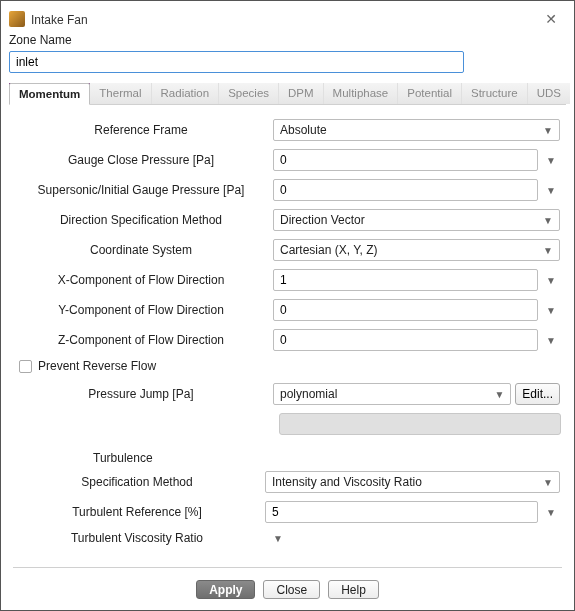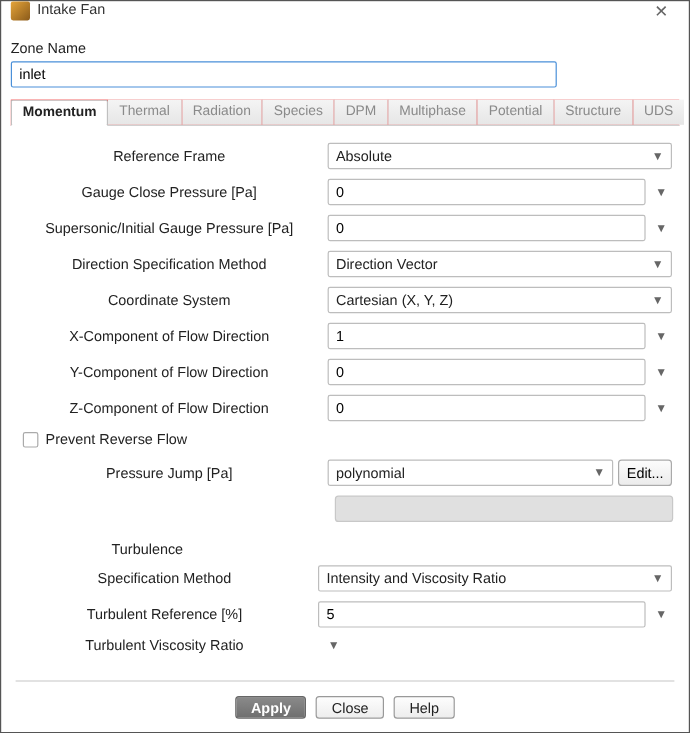--- a/index.html
+++ b/index.html
@@ -1,24 +1,24 @@
 <!DOCTYPE html>
 <html><head>
 <meta charset="utf-8">
 <style>
   * { box-sizing: border-box; font-family: "Segoe UI", Tahoma, sans-serif; }
   body { margin: 0; background: #fff; width: 575px; height: 611px; border: 1px solid #555; font-size: 12px; color: #222; }
-  .titlebar { height: 26px; display: flex; align-items: flex-start; padding: 0 8px; }
+  .titlebar { height: 26px; display: flex; align-items: flex-end; padding: 0 8px; }
   .titlebar .icon { width: 16px; height: 16px; background: linear-gradient(135deg,#e6a53a,#8a5a1a); margin-right: 6px; border-radius:2px; }
   .titlebar .title { flex: 1; font-size: 12px; color:#333; }
   .titlebar .close { width: 30px; text-align: center; color: #666; font-size: 14px; cursor: default; }
   .content { padding: 4px 8px 0 8px; }
   .zone-label { font-size: 12px; color:#222; margin: 2px 0 4px 0; }
   .zone-input { width: 455px; height: 22px; border: 1px solid #4a90d9; border-radius: 2px; padding: 2px 6px; font-size: 12px; background:#fff; margin-bottom: 10px; }
-  .tabs { display:flex; border-bottom:1px solid #d0d0d0; background:#ef4444; width:100%; }
+  .tabs { display:flex; border-bottom:1px solid #d0d0d0; background:#701a75; width:100%; }
   .tab { padding: 4px 9px; font-size: 11.5px; color: #8a8a8a; border-right:1px solid #e0e0e0; background: linear-gradient(#f4f4f4,#e6e6e6); }
   .tab.active { background:#fff; color:#222; font-weight:600; border:1px solid #c0c0c0; border-bottom:1px solid #fff; margin-bottom:-1px; border-radius:2px 2px 0 0; }
   .tab:last-child { border-right:none; }
   .panel { padding: 14px 6px 8px 6px; }
   .row { display:flex; align-items:center; margin-bottom: 8px; }
   .row label { width: 258px; text-align:center; padding-right:6px; font-size: 12px; color:#222; }
   .sel, .num { height:22px; border:1px solid #bdbdbd; border-radius:2px; background:#fff; font-size:12px; padding:2px 6px; }
   .sel { flex:1; display:flex; align-items:center; justify-content:space-between; }
   .sel .arrow { color:#666; font-size:10px; }
   .num { flex:1; }

